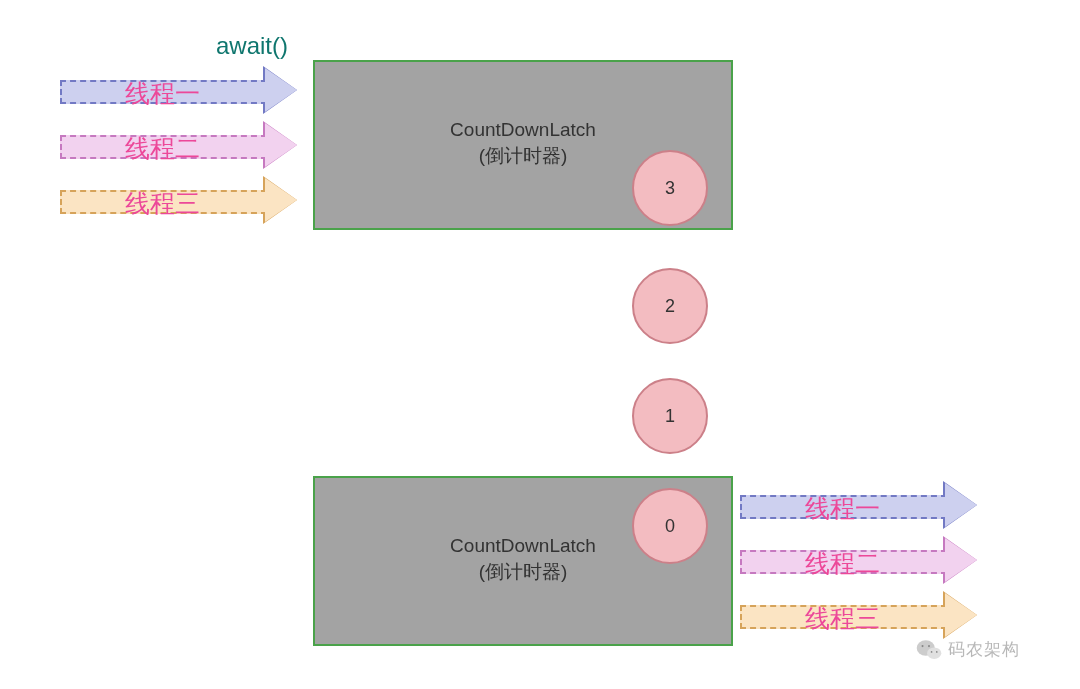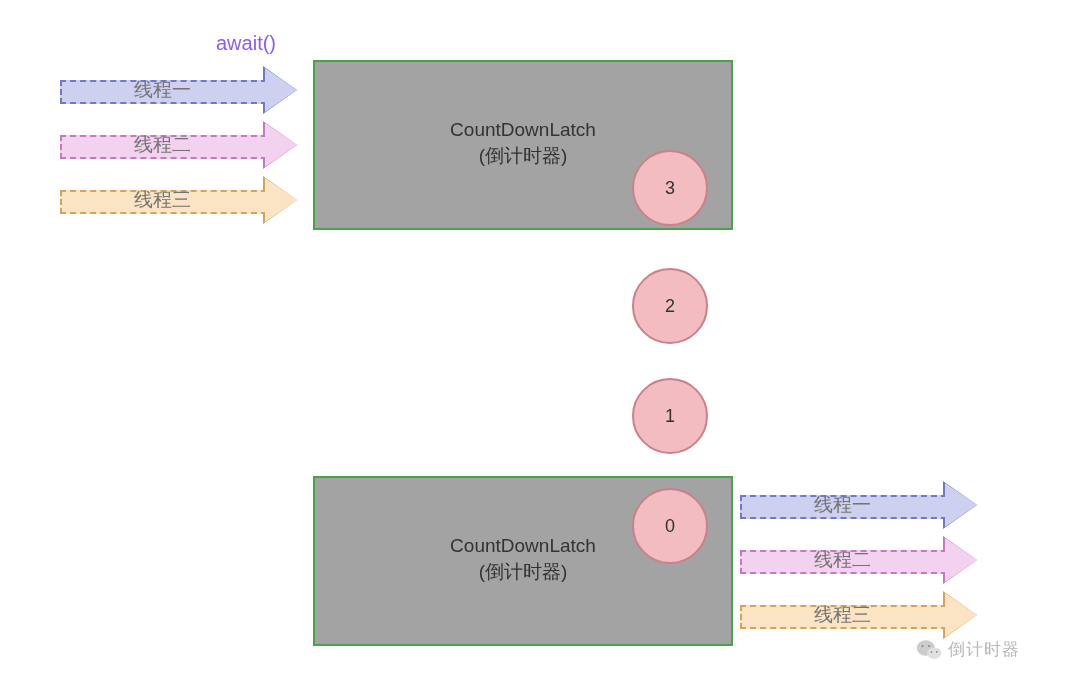--- a/index.html
+++ b/index.html
@@ -1,22 +1,22 @@
 <!DOCTYPE html>
 <html><head>
 <meta charset="utf-8">
 <style>
 body{margin:0;font-family:"Helvetica Neue",Arial,"PingFang SC","Microsoft YaHei",sans-serif;background:#fff}
 .stage{position:relative;width:1080px;height:689px}
-.await{position:absolute;font-size:20px;color:#8b5cf6}
+.await{position:absolute;font-size:24px;color:#0f766e}
 .arrow{position:absolute;height:30px}
 .arrow .shaft{position:absolute;top:5px;width:205px;height:20px;border-top:2px dashed;border-bottom:2px dashed;border-left:2px dashed}
 .arrow .head{position:absolute;left:205px;top:-7px;width:0;height:0;border-top:22px solid transparent;border-bottom:22px solid transparent;border-left:32px solid}
 .arrow .head2{position:absolute;left:203px;top:-9px;width:0;height:0;border-top:24px solid transparent;border-bottom:24px solid transparent;border-left:34px dashed}
-.arrow .lbl{position:absolute;width:205px;top:2px;text-align:center;font-size:19px;color:#737373;font-weight:500}
+.arrow .lbl{position:absolute;width:205px;top:2px;text-align:center;font-size:25px;color:#ec4899;font-weight:500}
 .a-blue .shaft{background:#cdd0ef;border-color:#7279c4}
 .a-blue .head{border-left-color:#cdd0ef}
 .a-blue .head2{border-left-color:#7279c4}
 .a-pink .shaft{background:#f2d2ef;border-color:#c679c0}
 .a-pink .head{border-left-color:#f2d2ef}
 .a-pink .head2{border-left-color:#c679c0}
 .a-tan .shaft{background:#fbe4c3;border-color:#d6a35a}
 .a-tan .head{border-left-color:#fbe4c3}
 .a-tan .head2{border-left-color:#d6a35a}
 .box{position:absolute;background:#a3a3a3;border:2px solid #4aa24a;text-align:center}
@@ -91,16 +91,16 @@
 
   <div class="wx" style="left:916px;top:638px">
     <svg width="26" height="22" viewBox="0 0 40 34">
       <ellipse cx="15" cy="14" rx="14" ry="12" fill="#ccc"></ellipse>
       <ellipse cx="28" cy="22" rx="11" ry="9" fill="#e0e0e0"></ellipse>
       <circle cx="10" cy="11" r="1.6" fill="#888"></circle>
         <circle cx="20" cy="11" r="1.6" fill="#888"></circle>
       <circle cx="24" cy="20" r="1.3" fill="#888"></circle>
         <circle cx="32" cy="20" r="1.3" fill="#888"></circle>
     </svg>
-    <span>倒计时器</span>
+    <span>码农架构</span>
   </div>
 
 </div>
 
 </body></html>

